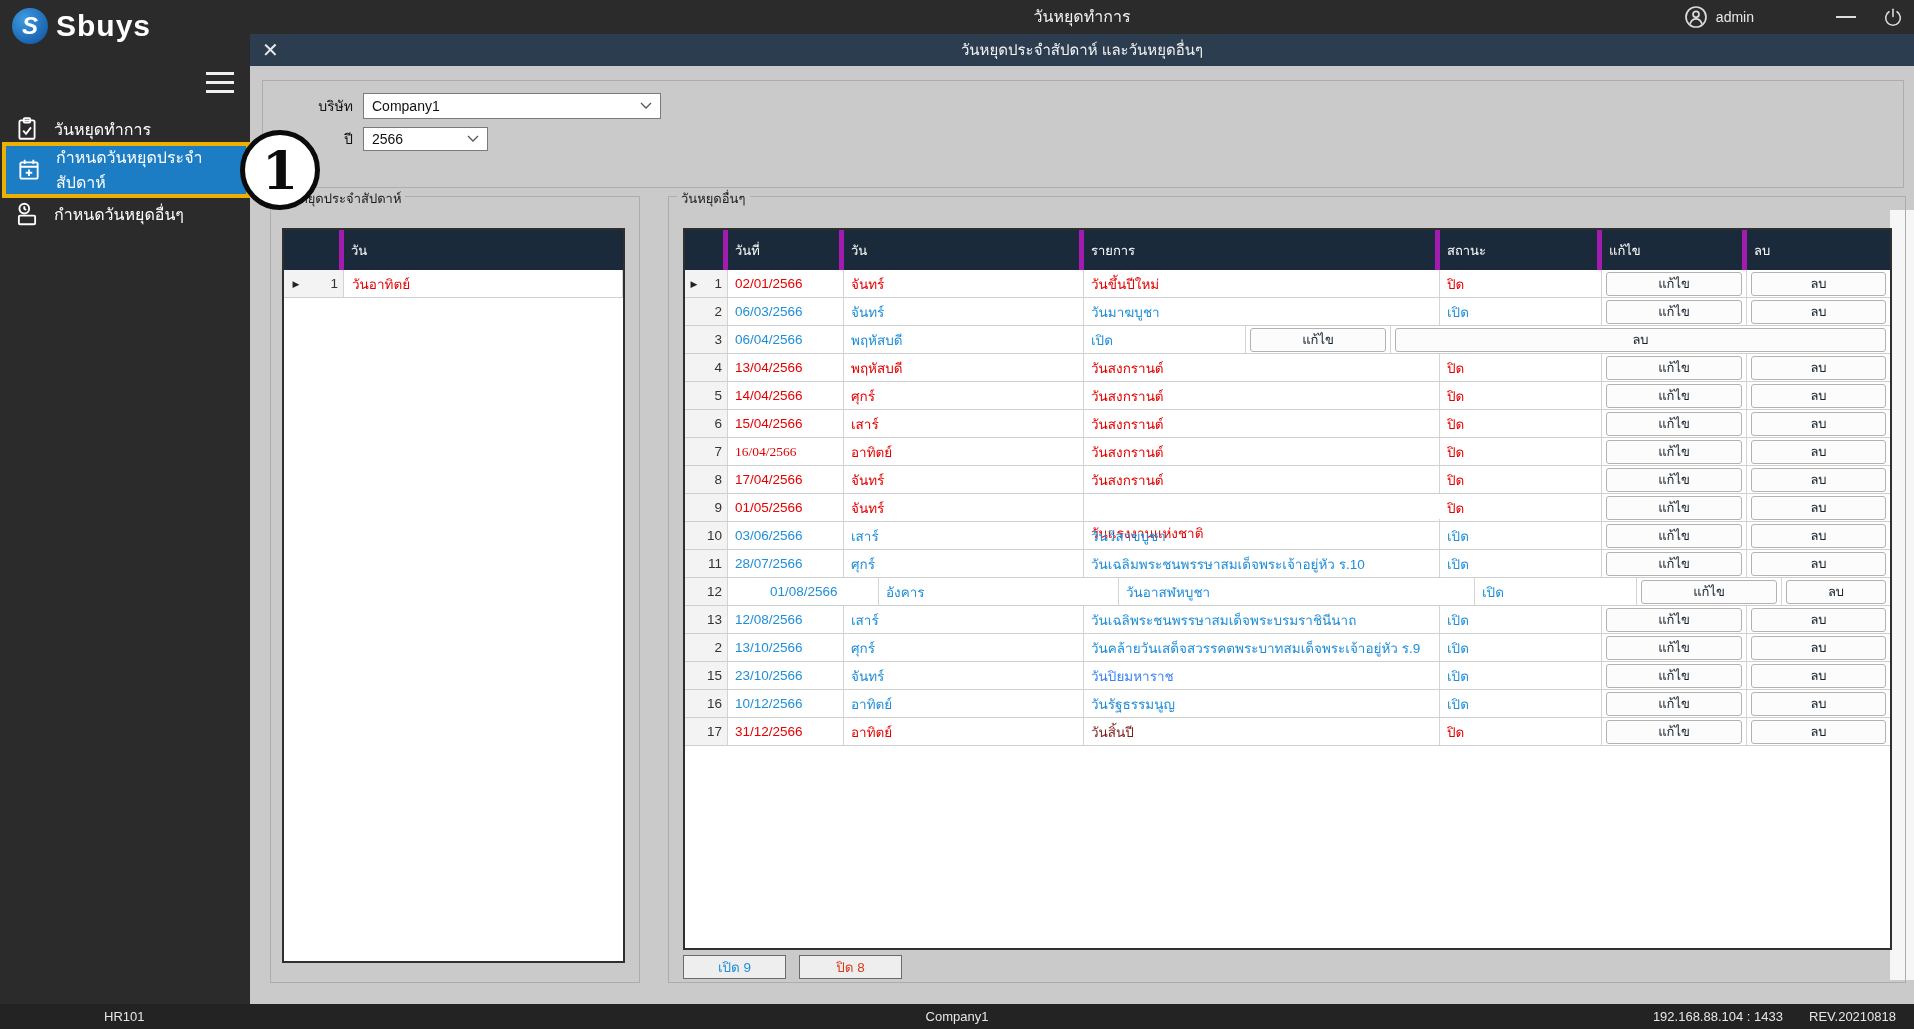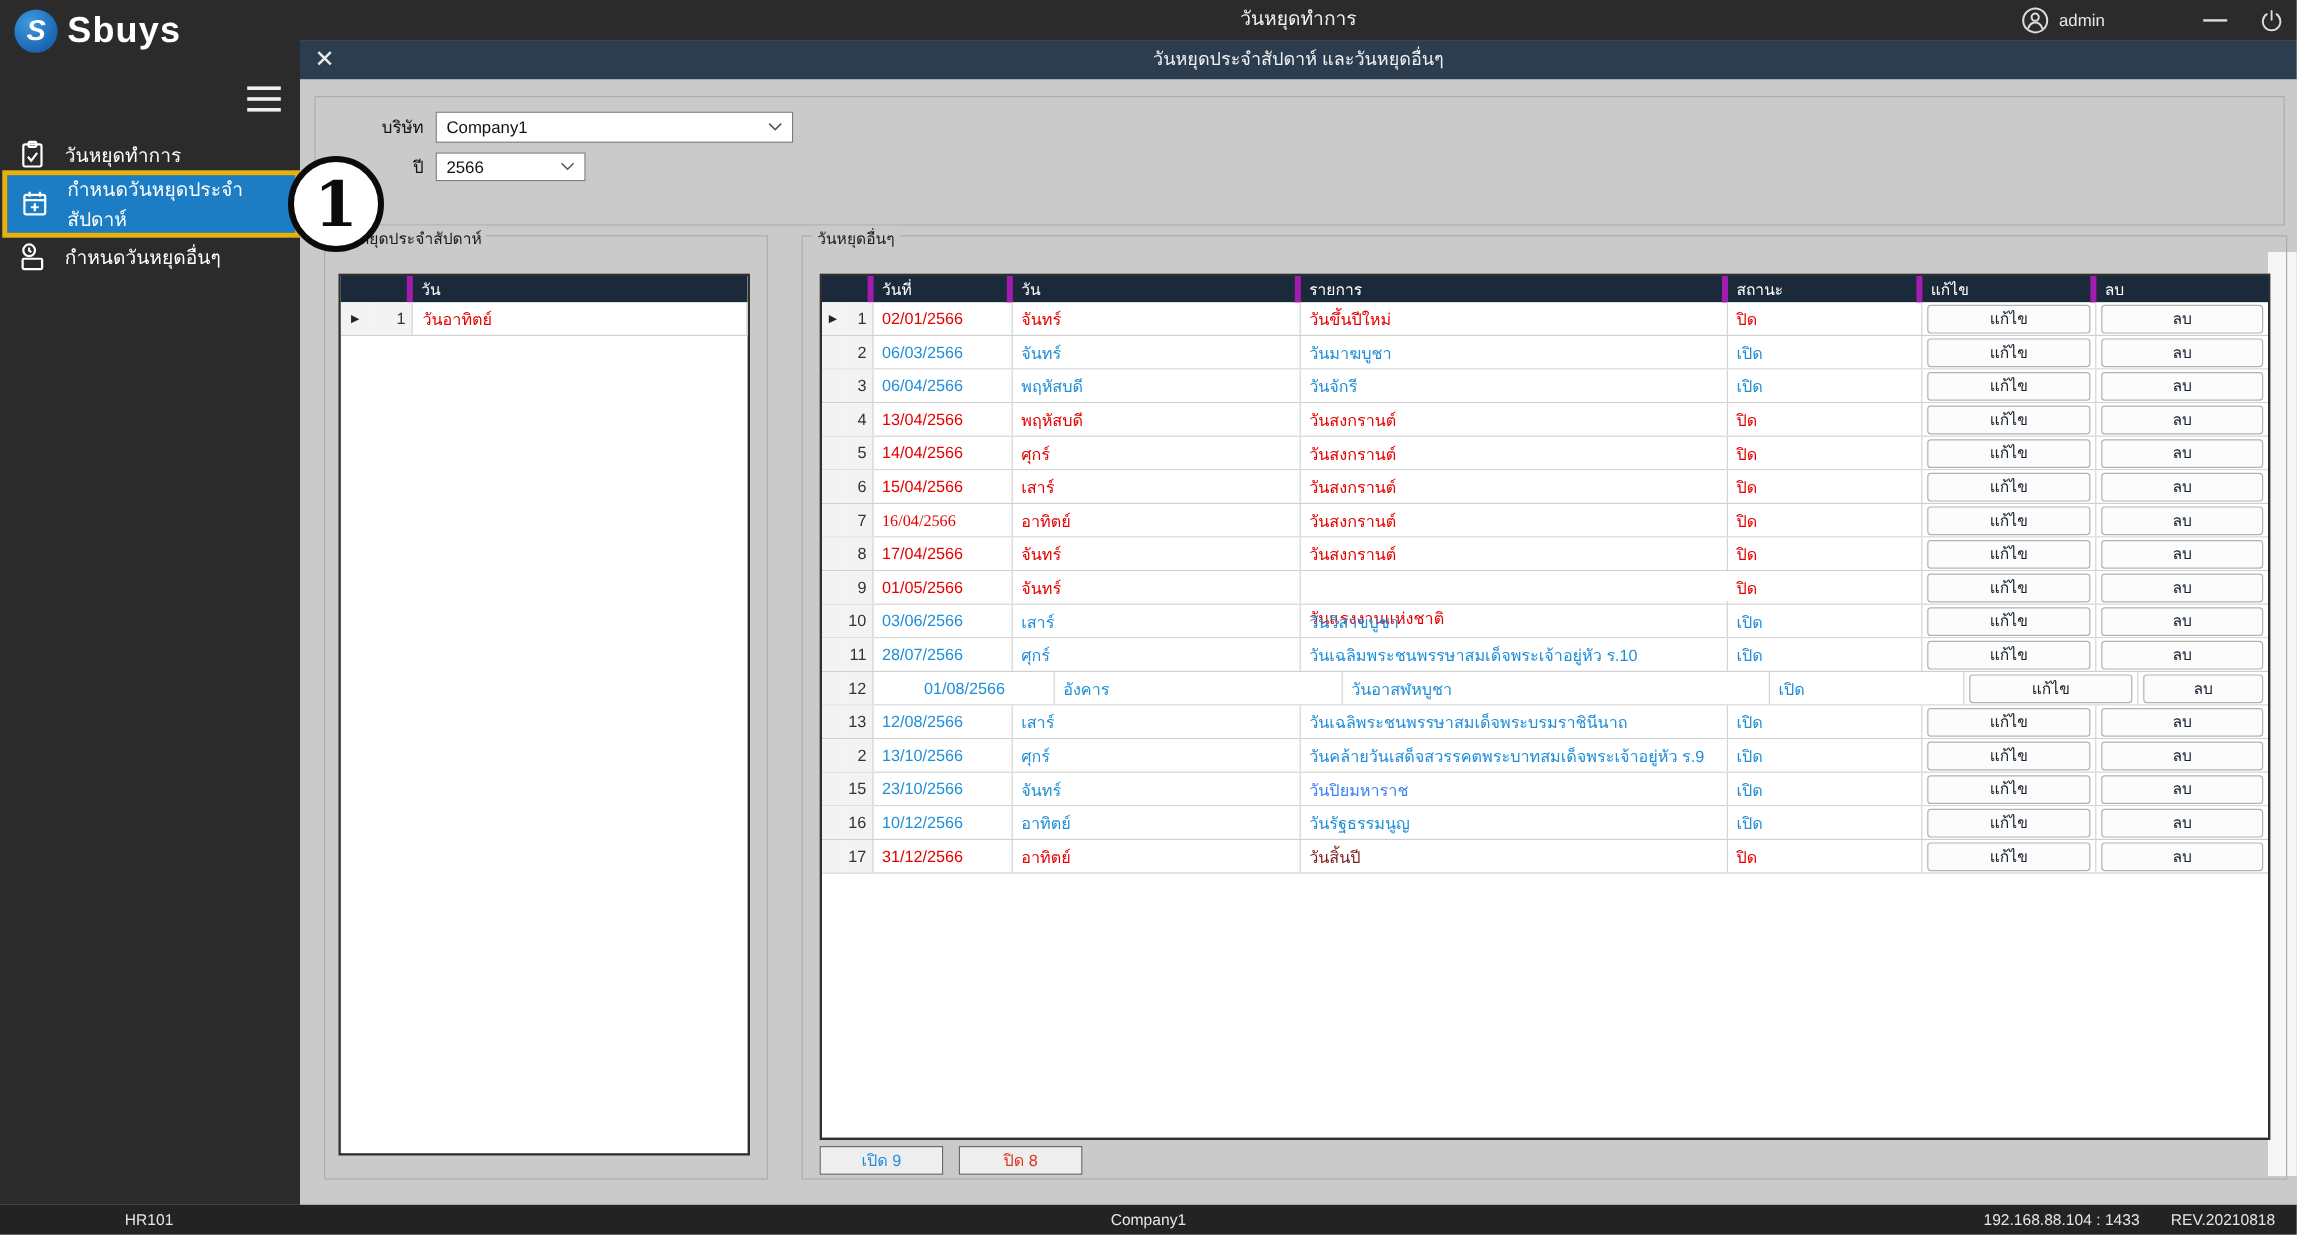--- a/index.html
+++ b/index.html
@@ -61,21 +61,21 @@
   .row-company { left:0; top:12px; }  .row-company .select { width:298px; }
   .row-year { left:0; top:46px; }     .row-year .select { width:125px; height:24px; }
 
   .weekly-box { left:20px; top:130px; width:370px; height:787px; }
   .other-box  { left:418px; top:130px; width:1238px; height:787px; }
 
   .gridtable { position:absolute; background:#fff; border:2px solid #2f2f2f; overflow:hidden; }
   .weekly-table { left:11px; top:31px; width:343px; height:735px; }
   .other-table  { left:14px; top:31px; width:1209px; height:722px; }
 
-  .thead { display:flex; height:22px; background:#1b2a3a; color:#fff; font-size:13px;align-items:center; }
+  .thead { display:flex; height:40px; background:#1b2a3a; color:#fff; font-size:13px;align-items:center; }
   .thead .hcell { display:flex; align-items:center; padding-left:7px; border-right:5px solid #a21caf; height:100%; }
   .thead .hcell:last-child { border-right:none; }
   .trow { display:flex; height:28px; border-bottom:1px solid #cfcfcf; background:#fff; font-size:13.5px; }
   .cell { display:flex; align-items:center; height:100%; border-right:1px solid #d4d4d4; overflow:hidden; white-space:nowrap; }
   .cell.m { border-right:none; justify-content:center; background:#f3f3f3; color:#222; font-size:9px; }
   .cell.n { justify-content:flex-end; padding-right:5px; background:#f3f3f3; color:#333; }
 
   
   .weekly-table .hcell.h-mn { width:60px; }
   .weekly-table .hcell.h-day { flex:1; }
@@ -273,21 +273,20 @@
             </div>
             <div class="cell c-btn">
               <button class="grid-btn">ลบ</button>
             </div>
           </div>
           <div class="trow">
             <div class="cell m"></div>
             <div class="cell n">3</div>
             <div class="cell c-date" style="color: rgb(31, 142, 216);">06/04/2566</div>
             <div class="cell c-day" style="color: rgb(31, 142, 216);">พฤหัสบดี</div>
-            <div class="cell c-desc" style="color: rgb(31, 142, 216);">วันจักรี</div>
             <div class="cell c-status" style="color: rgb(31, 142, 216);">เปิด</div>
             <div class="cell c-btn">
               <button class="grid-btn">แก้ไข</button>
             </div>
             <div class="cell c-btn">
               <button class="grid-btn">ลบ</button>
             </div>
           </div>
           <div class="trow">
             <div class="cell m"></div>

